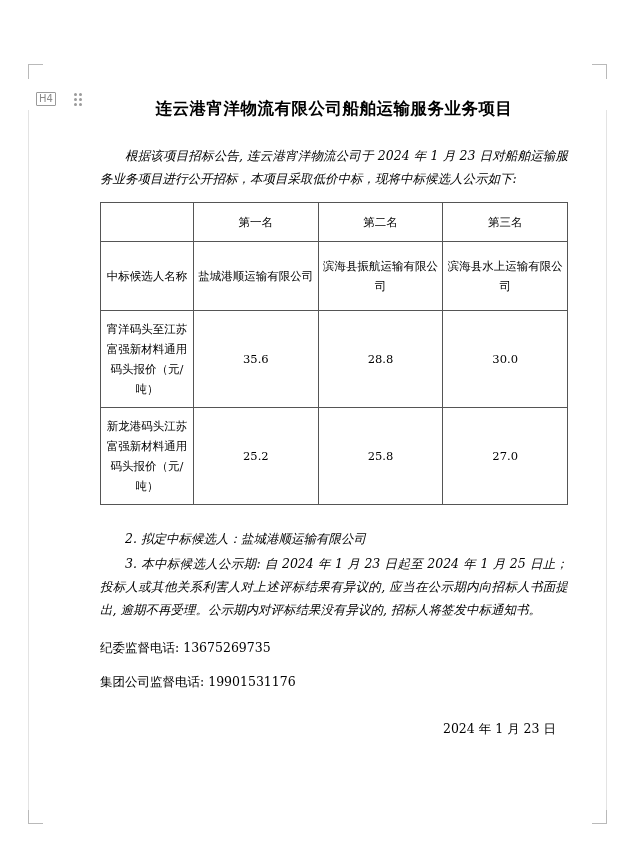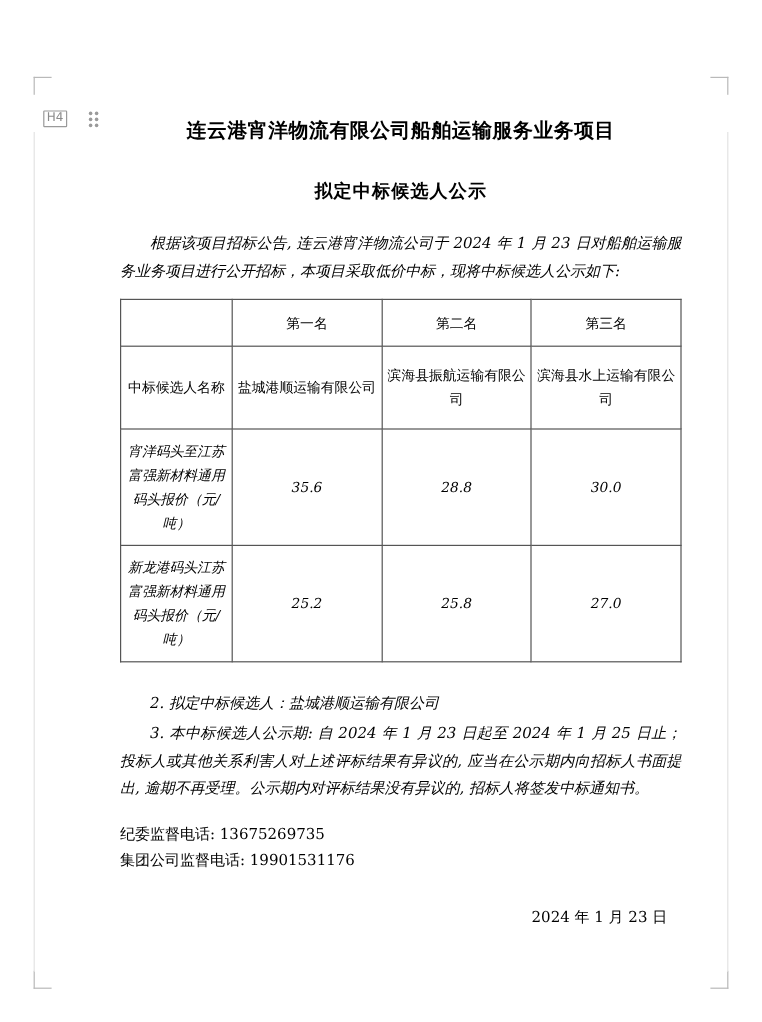--- a/index.html
+++ b/index.html
@@ -124,28 +124,28 @@
     font-size: 11.5px;
     text-align: center;
     vertical-align: middle;
     padding: 6px 4px;
     line-height: 20px;
   }
   table.bid td.hdr-blank { border-top-color: #555; }
   td.col-label { width: 84px; }
   tr.head td { height: 26px; }
   tr.names td { height: 56px; }
-  tr.price td { height: 84px; font-style: italic; }
+  tr.price td { height: 84px; }
 
   .tail-block {
     font-size: 12.5px;
     line-height: 22px;
     margin-top: 16px;
   }
-  .tail-block div { white-space: nowrap; }
+  .tail-block div { white-space: nowrap; margin-top: 12px; }
 
   .signature {
     margin-top: 24px;
     font-size: 12.5px;
     line-height: 23px;
     text-align: right;
     padding-right: 12px;
   }
 </style>
 </head>
@@ -168,21 +168,20 @@
         <i></i>
         <i></i>
         <i></i>
         <i></i>
     </span>
   </div>
 
   <div class="content">
 
     <h1 class="doc-title">连云港宵洋物流有限公司船舶运输服务业务项目</h1>
-    <h2 class="doc-subtitle">拟定中标候选人公示</h2>
 
     <p class="para indent2">根据该项目招标公告, 连云港宵洋物流公司于 2024 年 1 月 23 日对船舶运输服务业务项目进行公开招标，本项目采取低价中标，现将中标候选人公示如下:</p>
 
     <table class="bid">
       <tbody>
         <tr class="head">
           <td class="col-label hdr-blank"></td>
           <td>第一名</td>
           <td>第二名</td>
           <td>第三名</td>

